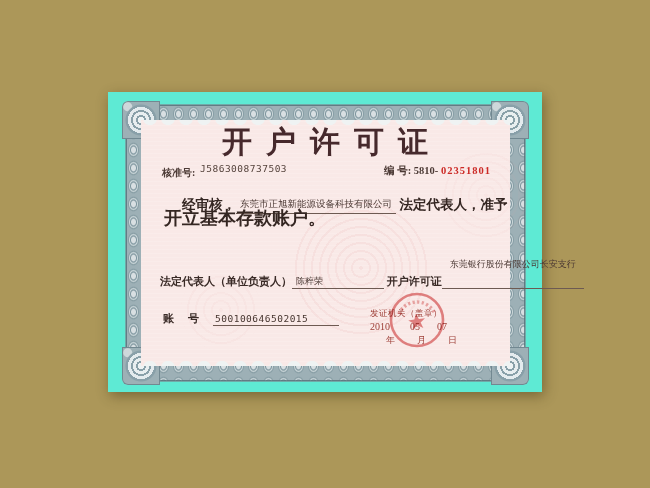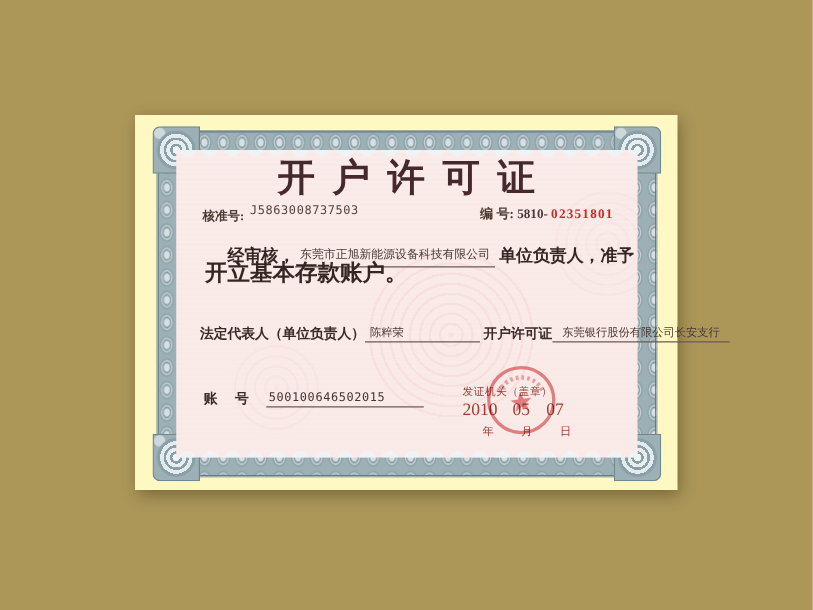--- a/index.html
+++ b/index.html
@@ -4,21 +4,21 @@
 <style>
   html,body{margin:0;padding:0;}
   body{
     width:650px;height:488px;overflow:hidden;
     background:#ac9759;
     font-family:"Liberation Serif","DejaVu Serif",serif;
     position:relative;
   }
   .paper{
     position:absolute;left:108px;top:92px;width:434px;height:300px;
-    background:#fef9c3;
+    background:#5eead4;
     box-shadow:2px 4px 12px rgba(60,46,16,.45);
   }
   
   .frame{
     position:absolute;left:18px;top:13px;right:17px;bottom:11px;
     background-color:#9db0b6;
     background-image:radial-gradient(ellipse 6px 8px at 7.5px 9px,
       rgba(255,255,255,.6) 2px, rgba(105,132,142,.6) 3px,
       rgba(245,250,250,.5) 4px, rgba(105,132,142,.4) 5px, transparent 6px);
     background-size:15px 18px;
@@ -82,33 +82,33 @@
   .line2{left:56px;top:114px;font-size:18px;font-weight:bold;color:#342622;}
   .fields-row{left:52px;top:167px;font-size:11px;font-weight:bold;color:#3a2b27;white-space:nowrap;}
   .name-slot{
     display:inline-block;width:88px;border-bottom:1px solid #6d5a52;
     text-align:left;font-size:9px;font-weight:normal;color:#4a3833;
     vertical-align:bottom;padding:0 0 1px 4px;line-height:11px;
   }
   .bank-slot{
     display:inline-block;width:142px;border-bottom:1px solid #6d5a52;
     text-align:center;font-size:9px;font-weight:normal;color:#4a3833;
-    vertical-align:bottom;padding-bottom:1px;line-height:11px;
+    vertical-align:bottom;padding-bottom:18px;line-height:11px;
   }
   .account-row{left:55px;top:197px;font-size:11px;font-weight:bold;color:#3a2b27;}
   .acct-label{letter-spacing:14px;}
   .acct-slot{
     display:inline-block;width:124px;border-bottom:1px solid #6d5a52;
     font-size:9.5px;font-weight:normal;color:#46352f;
     vertical-align:bottom;padding:0 0 1px 2px;letter-spacing:.5px;line-height:11px;margin-top:24px;
   }
   
   .stamp-block{left:262px;top:216px;width:110px;color:#9c3c34;}
   .stamp-issuer{font-size:8.5px;letter-spacing:.5px;}
-  .stamp-date{font-size:14px;margin-top:1px;display:flex;}
+  .stamp-date{font-size:10px;margin-top:1px;display:flex;}
   .stamp-date span{display:inline-block;}
   .sd-y{width:40px;} .sd-m{width:27px;} .sd-d{width:27px;}
   .stamp-units{font-size:9px;margin-top:2px;display:flex;padding-left:16px;}
   .su{width:31px;}
   .seal{left:277px;top:196px;width:64px;height:64px;mix-blend-mode:multiply;opacity:.9;}
 </style>
 </head>
 <body>
 
 <div class="paper">
@@ -132,21 +132,21 @@
   </div>
 
   <div class="abs serial-row">
     <span>编 号:</span>
     <span>5810-</span>
     <span class="serial-red">02351801</span>
   </div>
 
   <div class="abs line1">
     <span>经审核，</span><span class="company-slot">东莞市正旭新能源设备科技有限公司</span>
-    <span>单位负责人，准予</span>
+    <span>法定代表人，准予</span>
   </div>
   <div class="abs line2">开立基本存款账户。</div>
 
   <div class="abs fields-row">
     <span>法定代表人（单位负责人）</span><span class="name-slot">陈粹荣</span>
     <span>开户许可证</span><span class="bank-slot">东莞银行股份有限公司长安支行</span>
   </div>
 
   <div class="abs account-row">
     <span class="acct-label">账号</span><span class="acct-slot mono">500100646502015</span>

